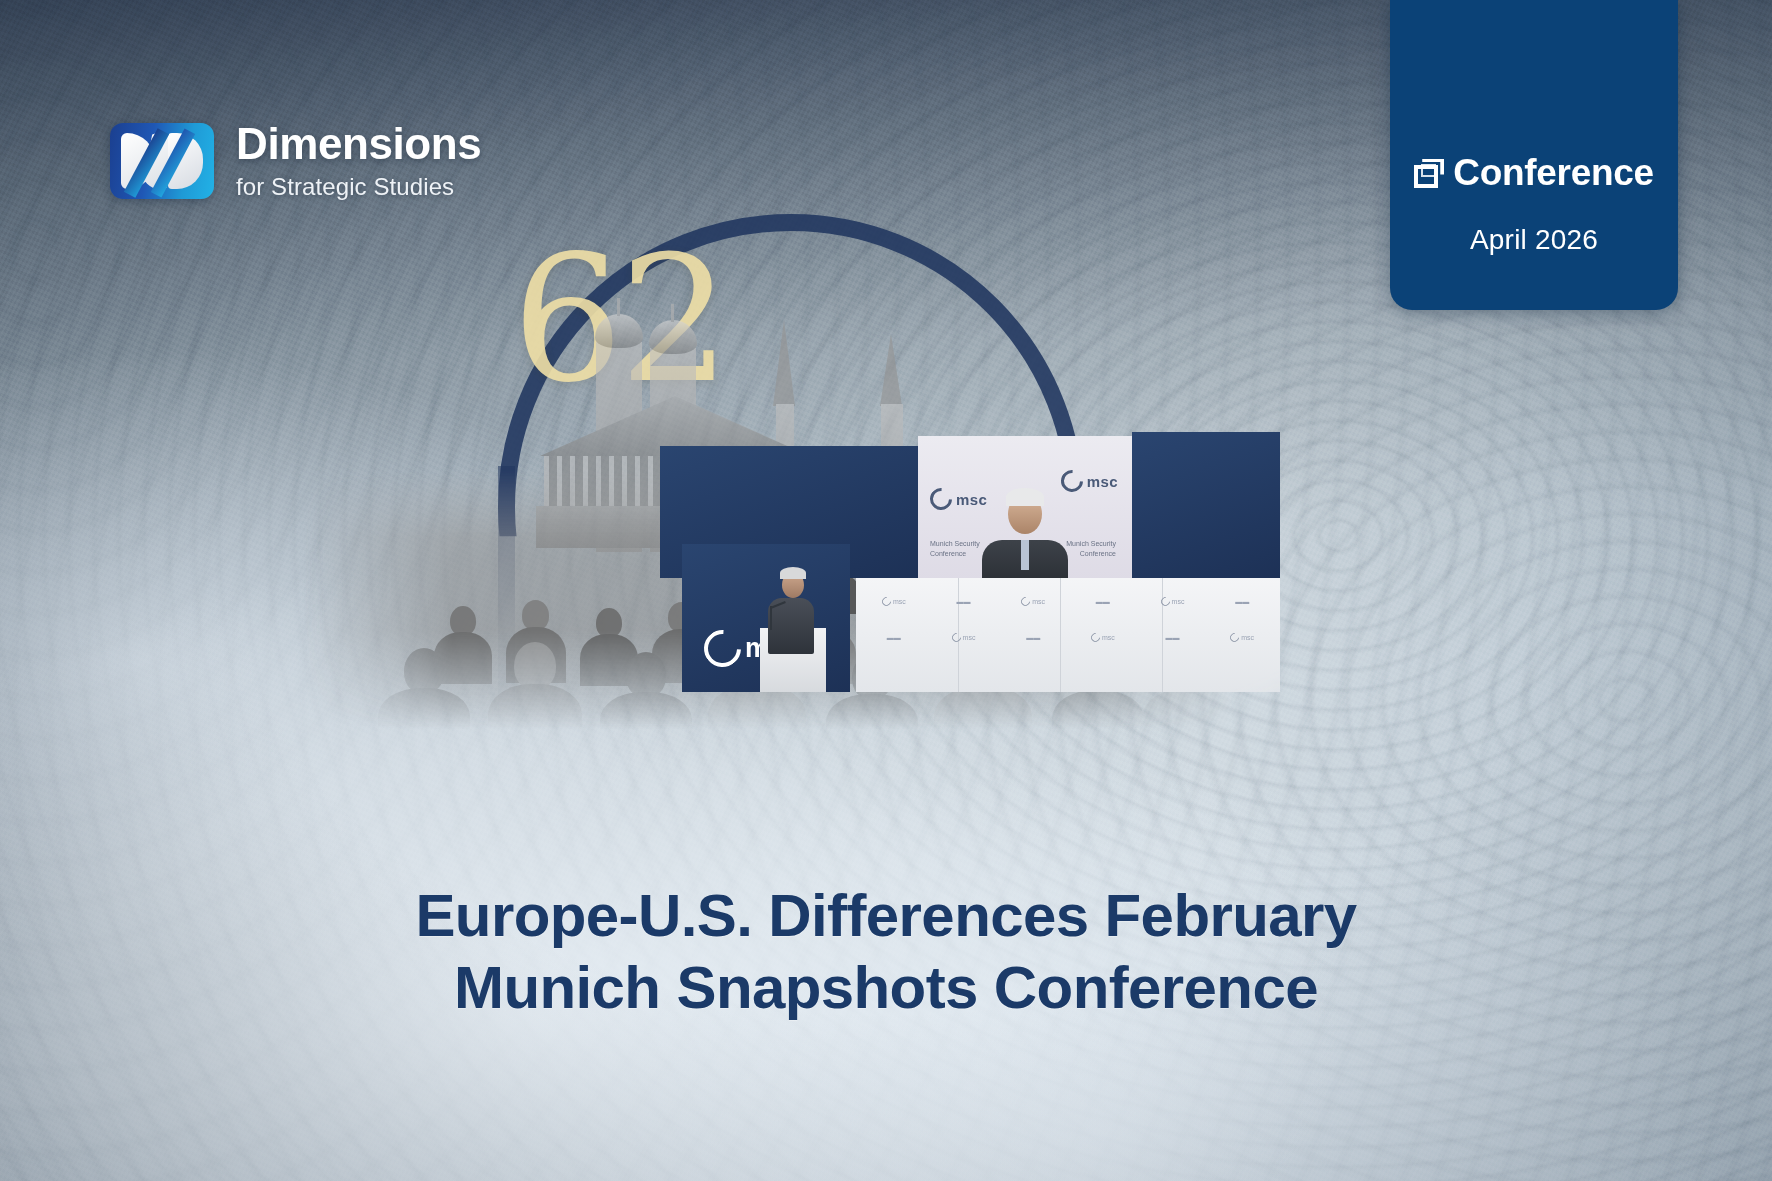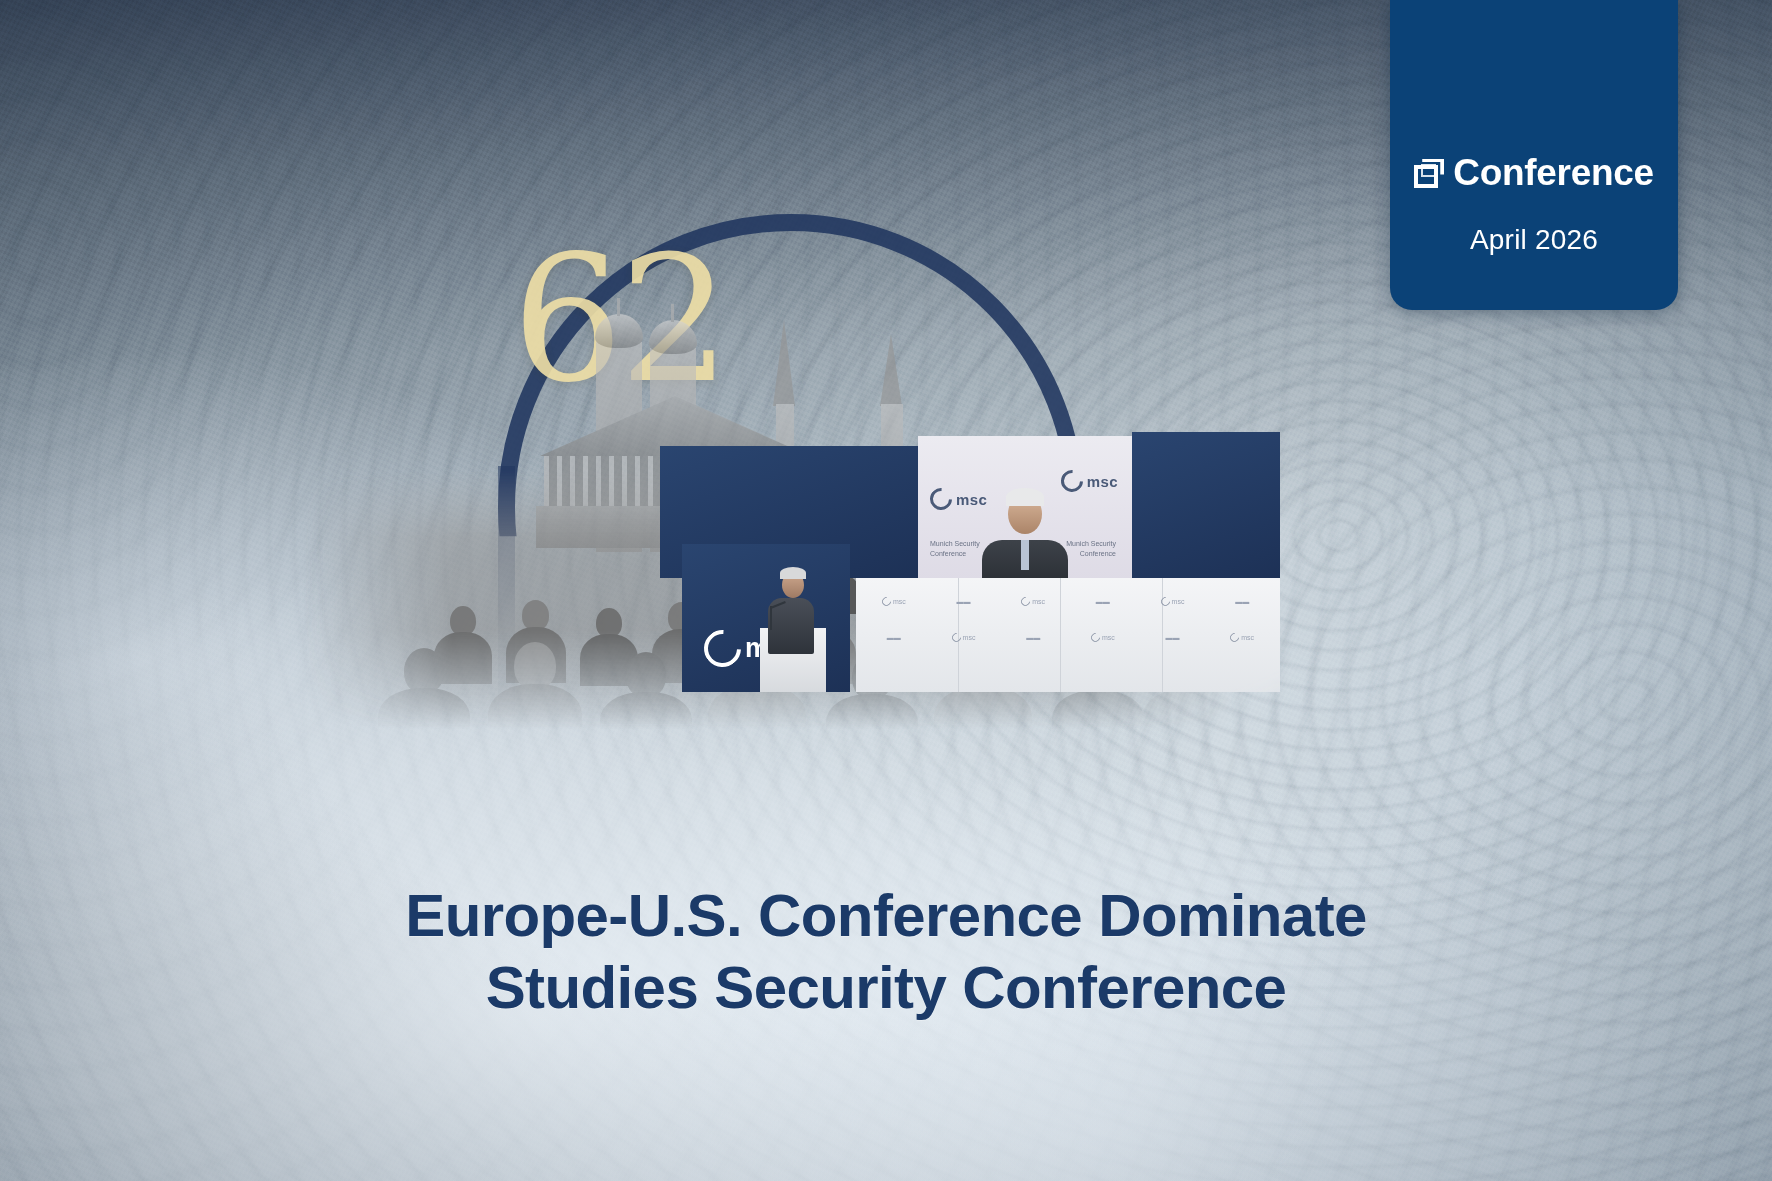--- a/index.html
+++ b/index.html
@@ -453,31 +453,44 @@
     <div class="podium" style="left:100px; top:236px; width:66px; height:64px;"></div>
     <div class="speaker-body" style="left:108px; top:206px; width:46px; height:56px;"></div>
     <div class="speaker-head" style="left:122px; top:180px; width:22px; height:26px;"></div>
     <div class="speaker-hair" style="left:120px; top:175px; width:26px; height:12px;"></div>
     <div class="mic" style="left:110px; top:214px; width:2px; height:24px;"></div>
     <div class="mic" style="left:110px; top:212px; width:16px; height:2px; transform:rotate(-22deg);"></div>
   </div>
 
   <div class="bg-vignette"></div>
 
+  <div class="brand">
+    <div class="brand-mark">
+      <div class="mark-d"></div>
+      <div class="mark-s1"></div>
+      <div class="mark-s2"></div>
+      <div class="mark-slash"></div>
+      <div class="mark-slash2"></div>
+    </div>
+    <div class="brand-text">
+      <span class="brand-name">Dimensions</span>
+      <span class="brand-sub">for Strategic Studies</span>
+    </div>
+  </div>
 
   <div class="badge">
     <div class="badge-row">
       <span class="snap-ico">
         <span class="sq-back"></span>
         <span class="sq-front"></span>
         <span class="sq-mid"></span>
       </span>
       <span class="badge-title">Conference</span>
     </div>
     <div class="badge-date">April 2026</div>
   </div>
 
   <div class="headline">
-    <span class="l1">Europe-U.S. Conference Dominate</span>
-    <span class="l2">Studies Security Conference</span>
+    <span class="l1">Europe-U.S. Differences February</span>
+    <span class="l2">Munich Snapshots Conference</span>
   </div>
 
 </div>
 
 </body></html>

